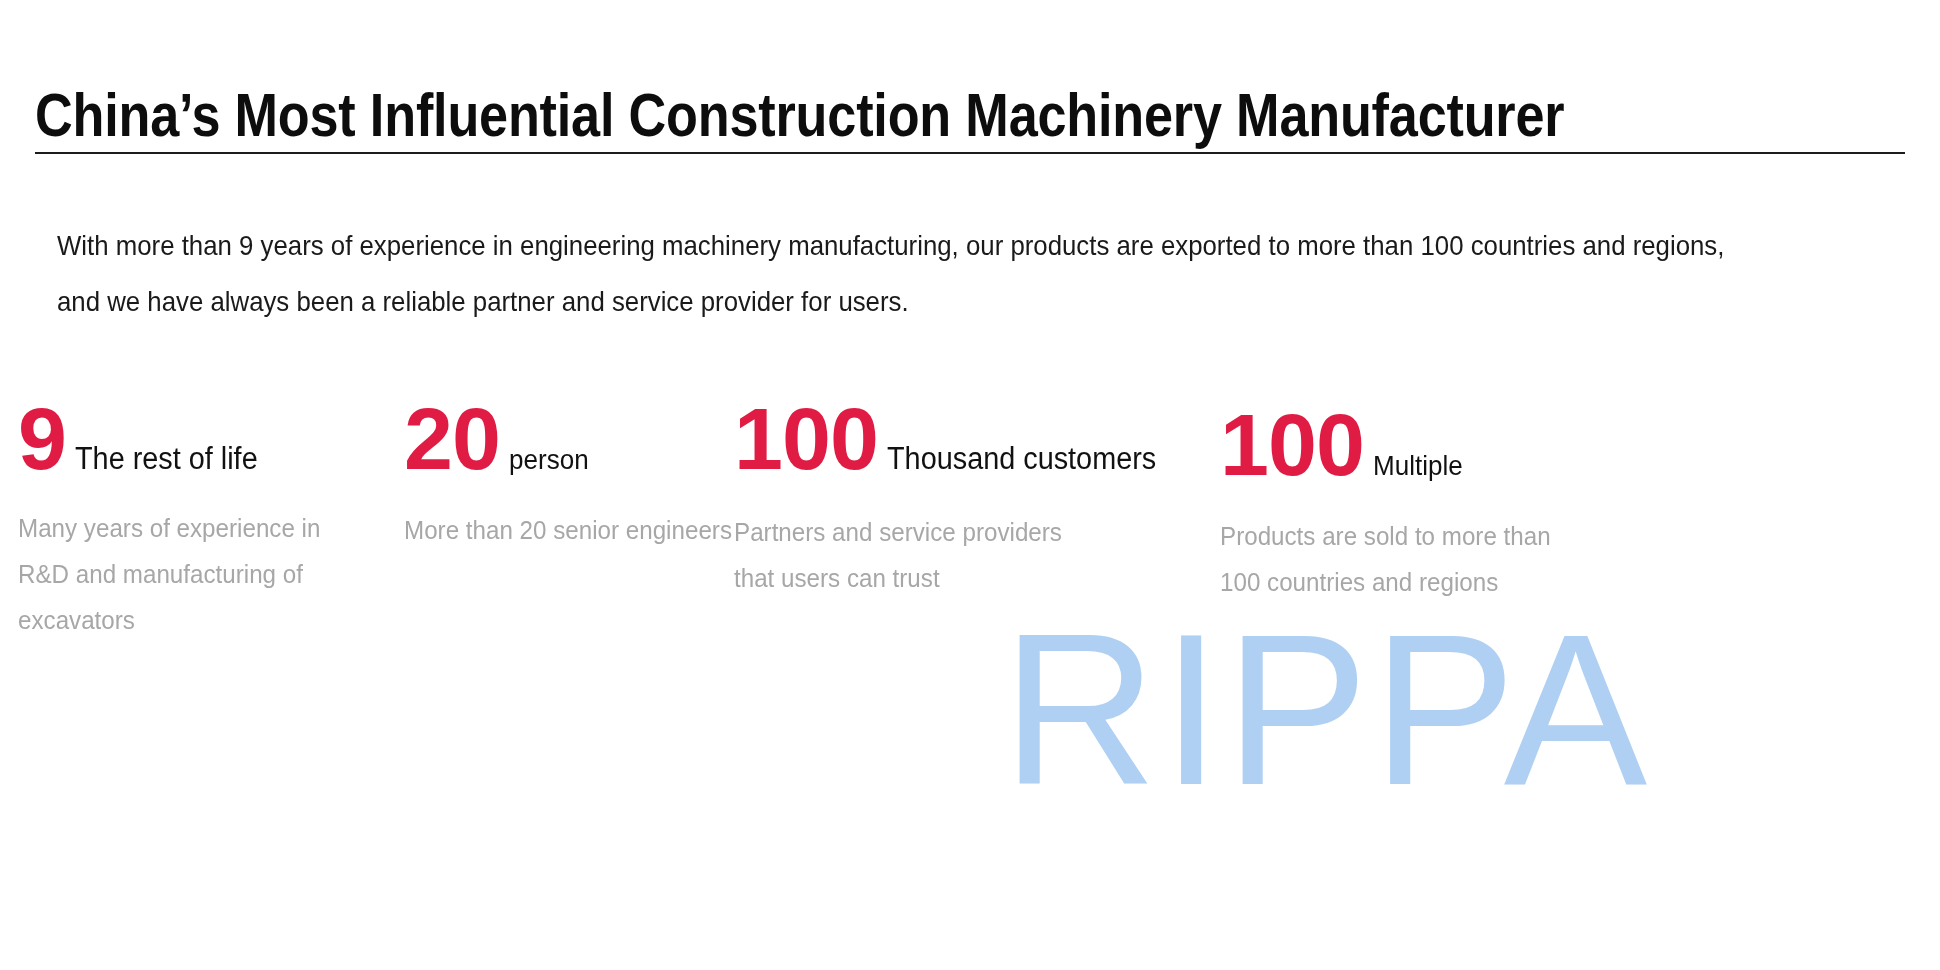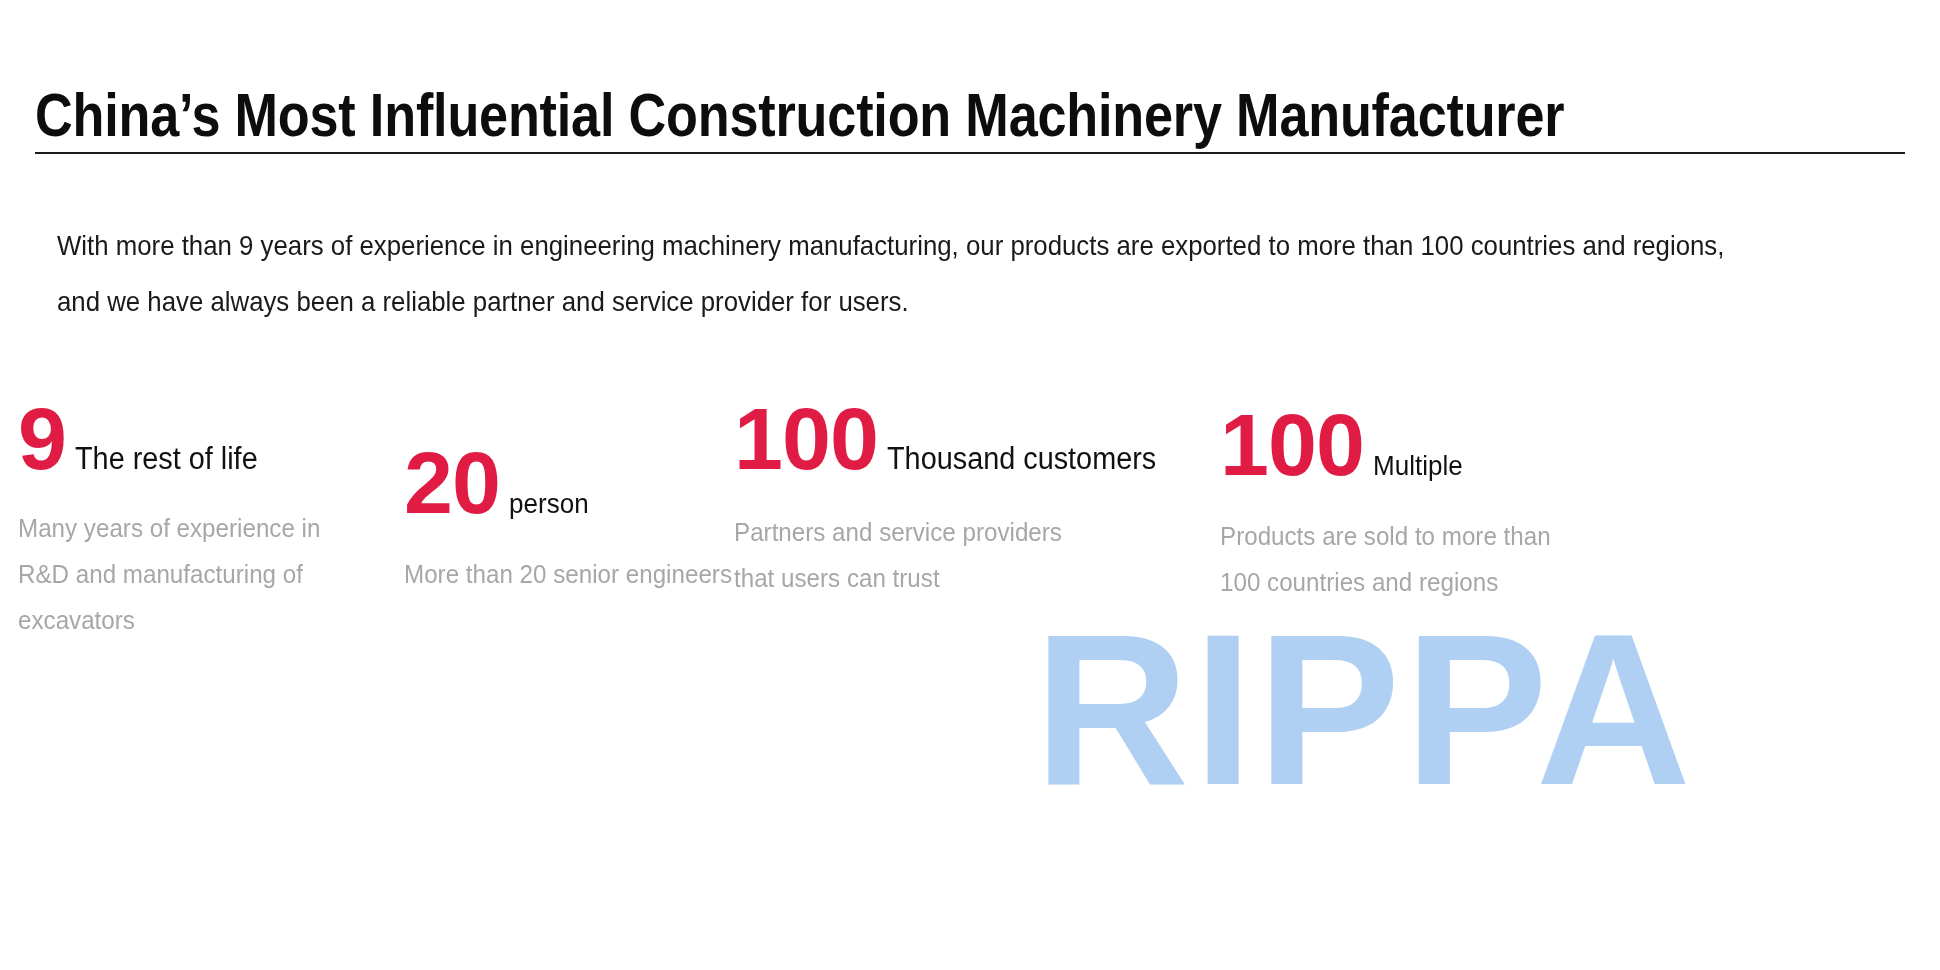--- a/index.html
+++ b/index.html
@@ -98,45 +98,45 @@
     font-size: 26px;
     line-height: 46px;
     color: #a7a7a7;
     max-width: 420px;
     transform: scaleX(0.93);
     transform-origin: left top;
   }
 
   
   #stat-block-0 { left: 18px;   }
-  #stat-block-1 { left: 404px; margin-top: 44px;  }
+  #stat-block-1 { left: 404px;  }
   #stat-block-2 { left: 734px;  }
   #stat-block-3 { left: 1220px; }
 
   #stat-block-0 .stat-desc { max-width: 330px; }
   #stat-block-1 .stat-desc { max-width: 400px; }
   #stat-block-2 .stat-desc { max-width: 400px; }
   #stat-block-3 .stat-desc { max-width: 400px; }
 
   
   #stat-block-1 .stat-head,
   #stat-block-2 .stat-head { margin-top: 0px; }
   #stat-block-3 .stat-head { margin-top: 6px; }
   #stat-block-1 .stat-desc { margin-top: 24px; }
   #stat-block-2 .stat-desc { margin-top: 26px; }
   #stat-block-3 .stat-desc { margin-top: 24px; }
 
   
   #watermark {
     position: absolute;
-    left: 1034px;
+    left: 1002px;
     top: 602px;
     font-size: 215px;
     line-height: 215px;
-    font-weight: bold;
+    font-weight: normal;
     color: #AFD0F2;
     letter-spacing: 4px;
     white-space: nowrap;
     user-select: none;
     font-family: "Liberation Sans", sans-serif;
   }
 </style>
 </head>
 <body>
 

